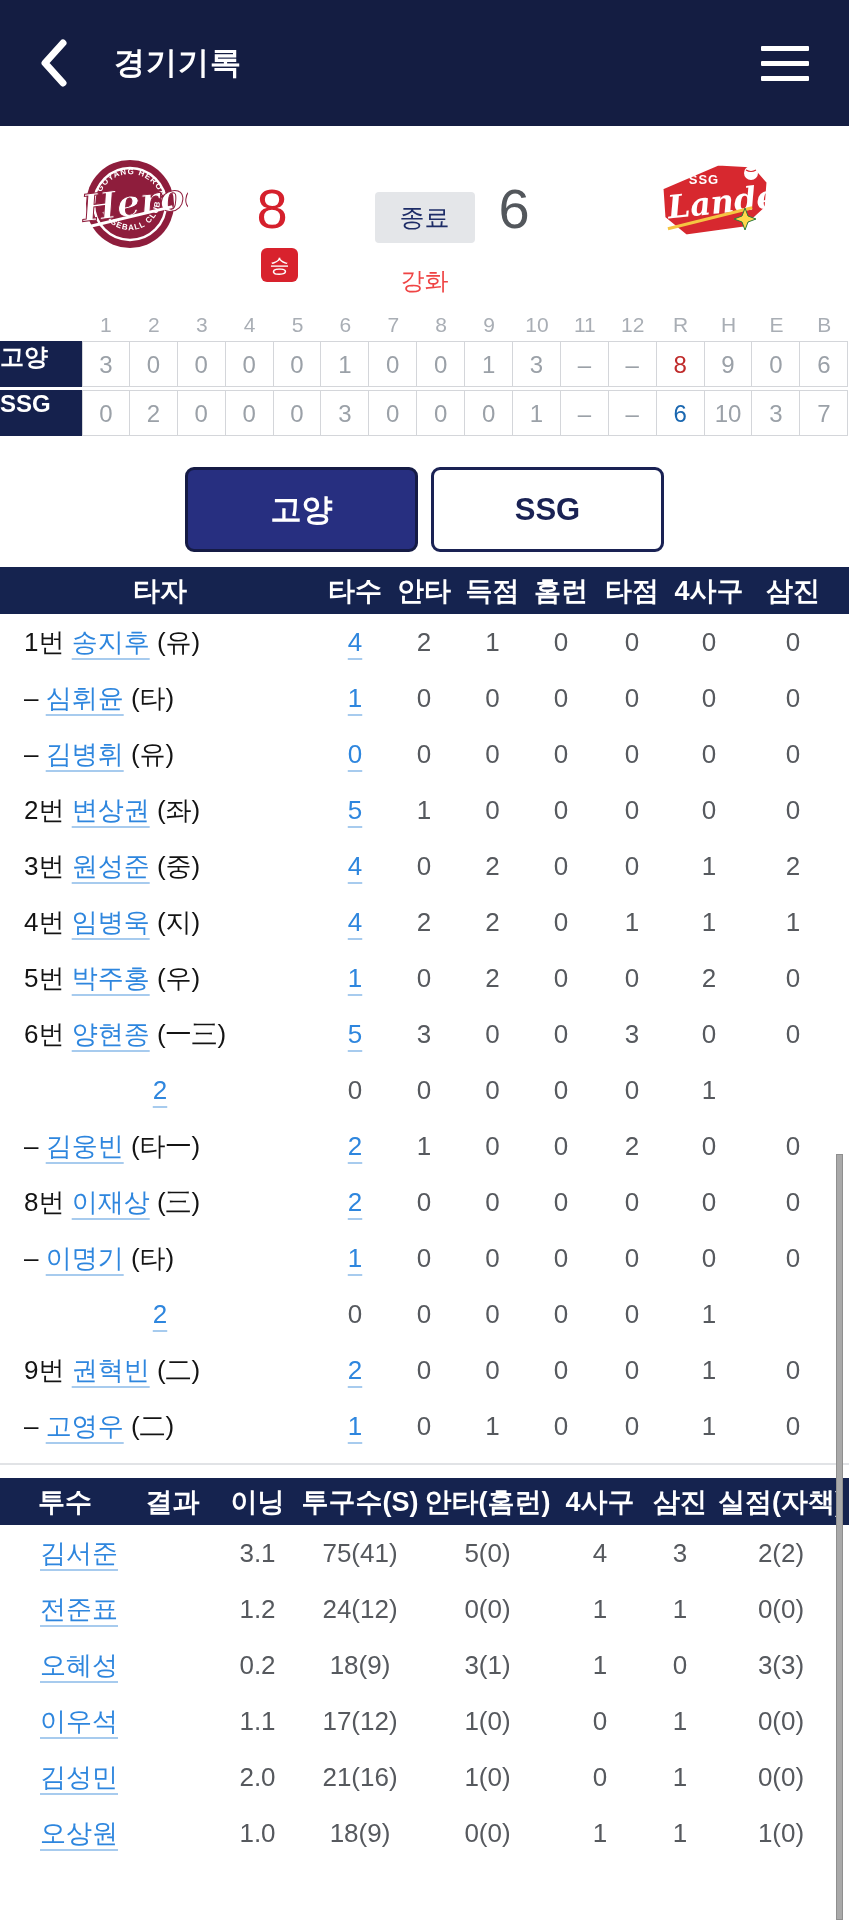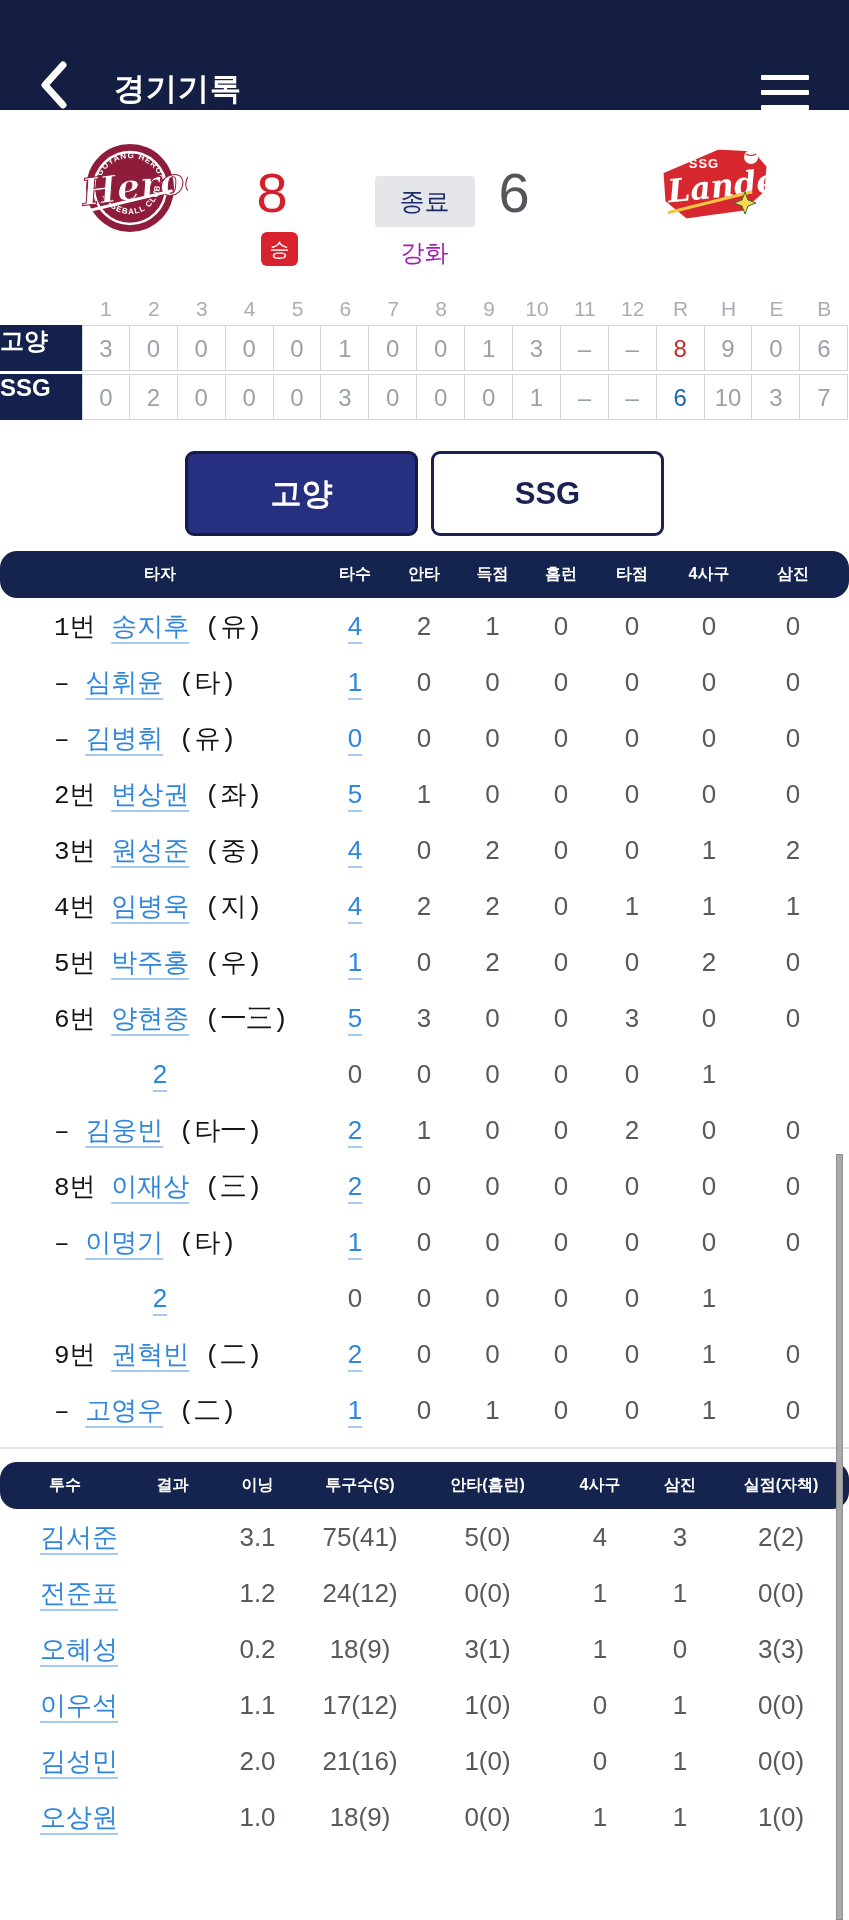--- a/index.html
+++ b/index.html
@@ -3,21 +3,21 @@
 <meta charset="utf-8">
 <style>
   html,body { margin:0; padding:0; }
   body {
     width:849px; height:1920px; position:relative; overflow:hidden;
     background:#ffffff;
     font-family:"Liberation Sans","DejaVu Sans",sans-serif;
   }
   
   .app-header {
-    height:110px; background:#141d42; display:flex; align-items:flex-end;
+    height:126px; background:#141d42; display:flex; align-items:center;
     padding:0 40px; box-sizing:border-box;
   }
   .back-btn { width:30px; height:50px; display:flex; align-items:center; }
   .app-title { color:#ffffff; font-size:31px; font-weight:bold; margin-left:44px; letter-spacing:1px; }
   .menu-btn { margin-left:auto; display:flex; flex-direction:column; gap:10px; cursor:pointer; }
   .menu-btn span { width:48px; height:5px; background:#ffffff; border-radius:1px; }
   
   .scoreboard { position:relative; height:185px; background:#fff; }
   .logo { position:absolute; }
   .logo-home { left:68px; top:28px; }
@@ -28,21 +28,21 @@
   .win-badge {
     position:absolute; left:261px; top:122px; width:37px; height:34px;
     background:#d8222d; color:#fff; font-size:20px; border-radius:6px;
     display:flex; align-items:center; justify-content:center;
   }
   .status-box { position:absolute; left:347px; top:66px; width:155px; text-align:center; }
   .status-badge {
     display:inline-block; background:#e4e6e9; color:#1d2c67; font-weight:normal;
     font-size:25px; padding:9px 25px; border-radius:4px;
   }
-  .venue { margin-top:10px; font-size:24px; color:#a21caf; }
+  .venue { margin-top:22px; font-size:24px; color:#ef4444; }
   
   .ls-grid { display:grid; grid-template-columns:82px repeat(16,47.9px); }
   .ls-headrow div {
     height:27px; line-height:27px; text-align:center;
     color:#a9aeb5; font-size:21px;
   }
   .ls-row { margin-top:3px; }
   .ls-row .cell {
     height:46px; line-height:46px; text-align:center; box-sizing:border-box;
     border:1px solid #d4d6da; border-left:none;
@@ -59,24 +59,24 @@
   .tab {
     width:233px; height:85px; border-radius:9px; font-size:31px; font-weight:bold;
     display:flex; align-items:center; justify-content:center; box-sizing:border-box; cursor:pointer;
   }
   .tab-active { background:#272f80; color:#ffffff; border:3px solid #151b45; }
   .tab-inactive { background:#ffffff; color:#1a2254; border:3px solid #1a2254; }
   
   .bat-table { margin-top:15px; }
   .grid-bat { display:grid; grid-template-columns:320px 70px 68px 69px 68px 74px 80px 88px; align-items:center; }
   .grid-pit { display:grid; grid-template-columns:130px 85px 85px 120px 135px 90px 70px 132px; align-items:center; }
-  .tbl-head { height:47px; background:#15234f; color:#ffffff; font-weight:bold; font-size:16px;border-radius:17px; }
+  .tbl-head { height:47px; background:#15234f; color:#ffffff; font-weight:bold; font-size:27px; }
   .tbl-head div { text-align:center; white-space:nowrap; }
   .bat-row, .pit-row { height:56px; font-size:26px; }
-  .bat-name { padding-left:54px; color:#141414; white-space:nowrap;font-family:Liberation Mono, monospace; }
+  .bat-name { padding-left:24px; color:#141414; white-space:nowrap; }
   .pit-name { padding-left:40px; white-space:nowrap; }
   .bat-order, .bat-pos { color:#141414; }
   .player-link, .ab-link {
     color:#2e86de; text-decoration:underline; text-decoration-color:#a7cbee;
     text-decoration-thickness:2px; text-underline-offset:7px; cursor:pointer;
   }
   .stat { text-align:center; color:#56595e; }
   .section-divider { margin-top:9px; border-top:2px solid #e1e3e6; }
   .pit-table { margin-top:13px; }
   

